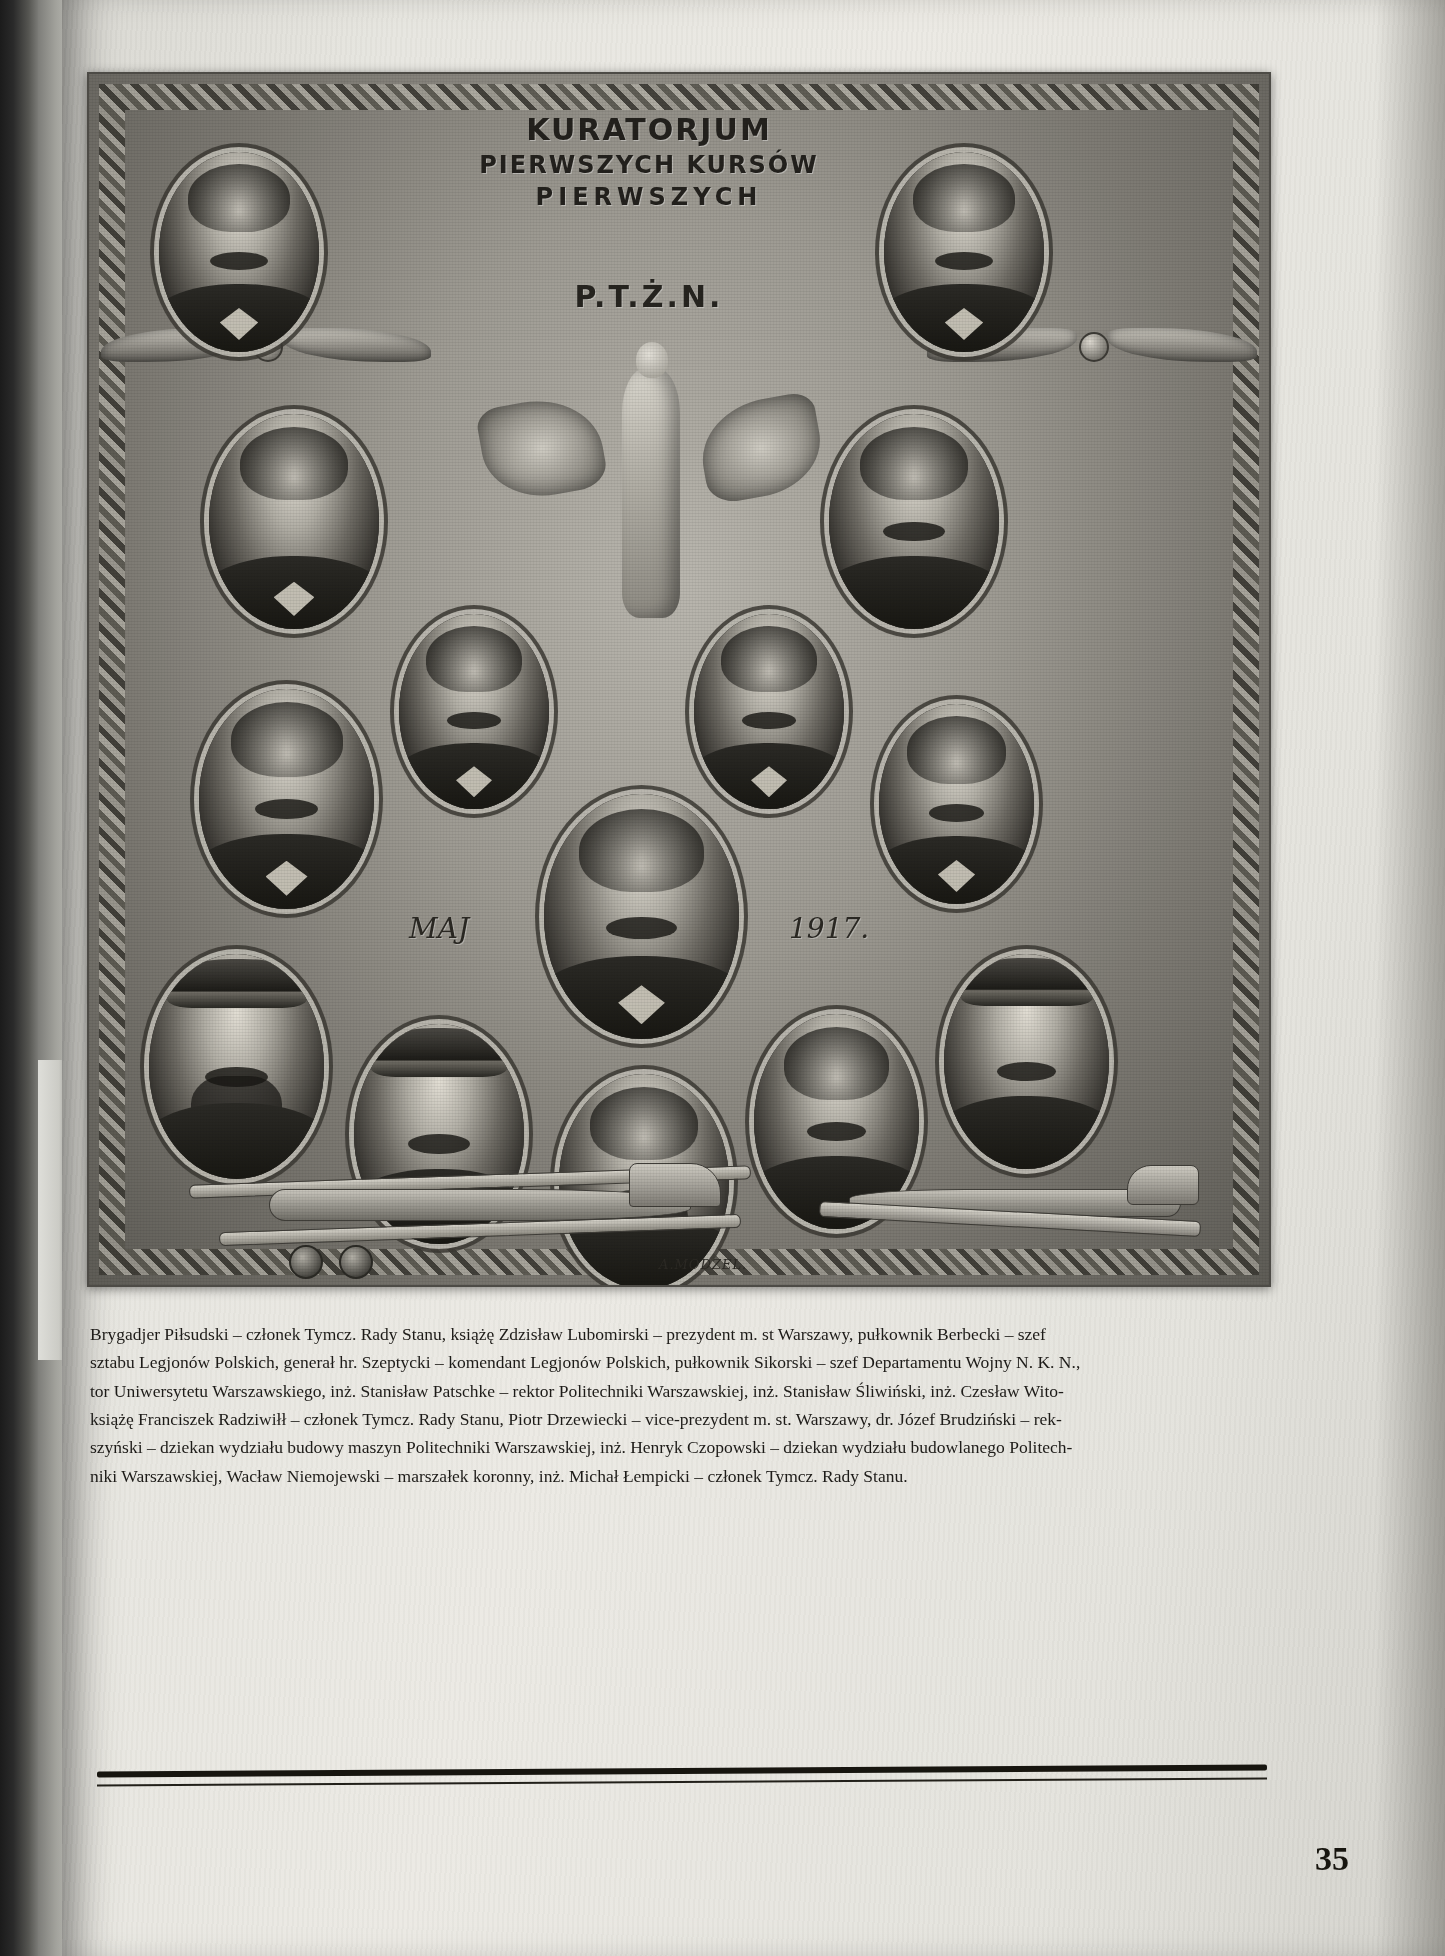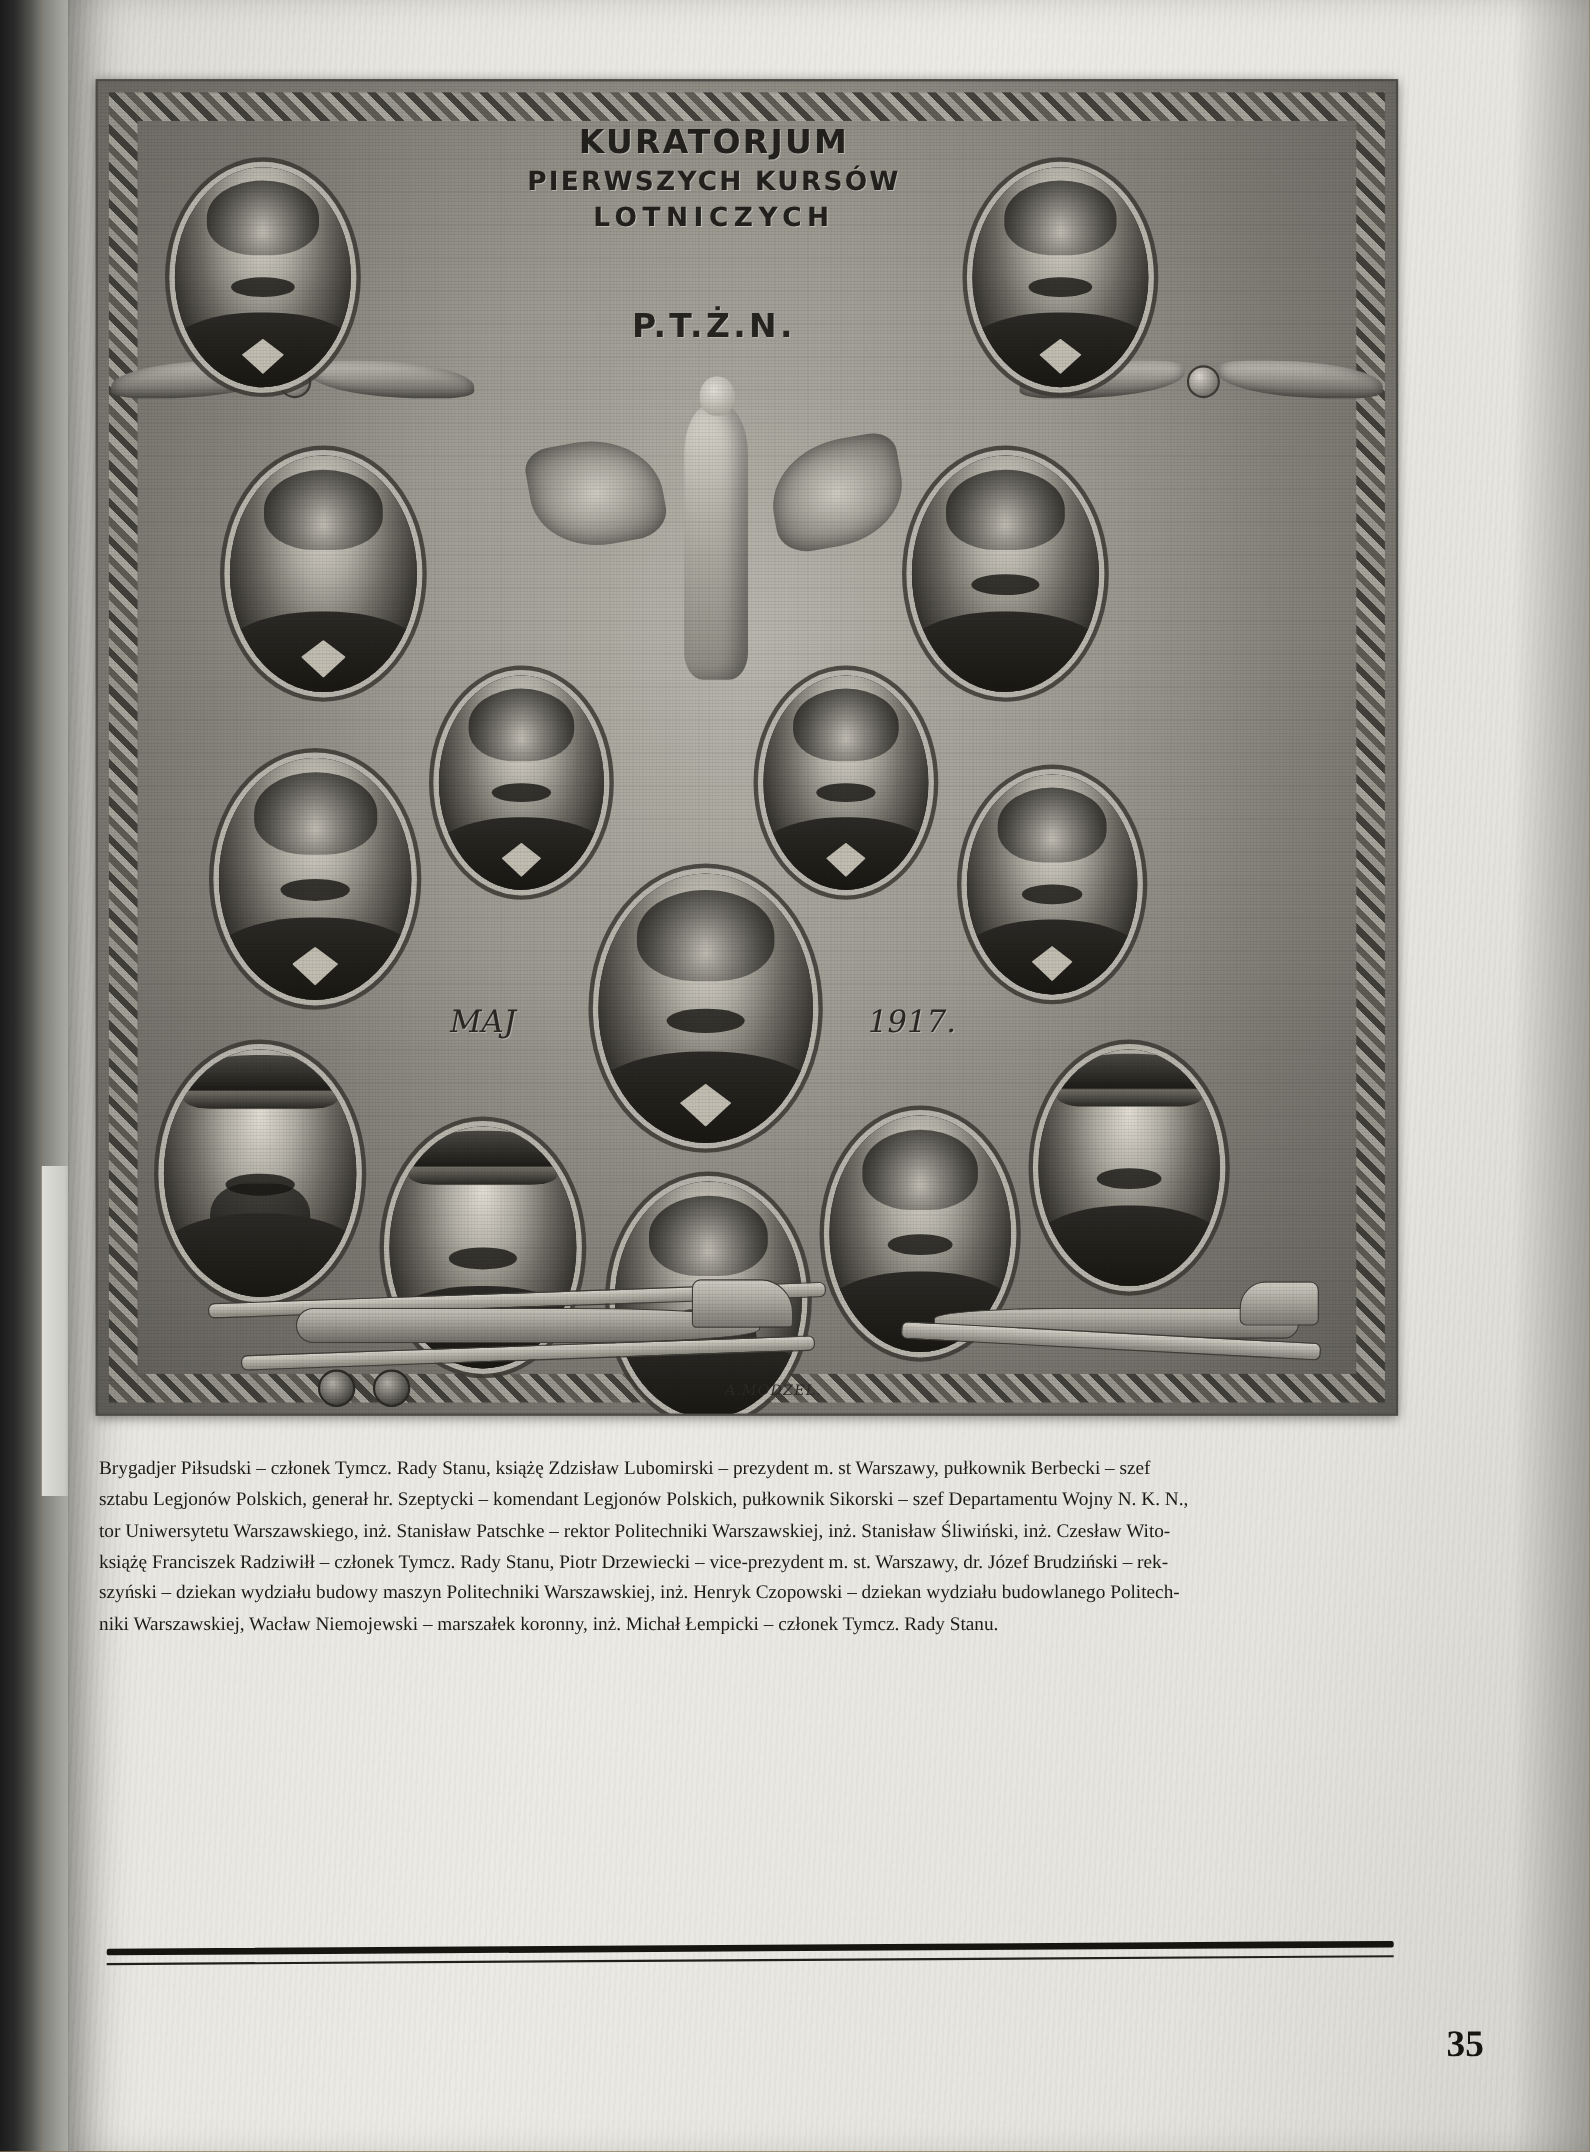--- a/index.html
+++ b/index.html
@@ -12,21 +12,21 @@
     height: 1956px;
     overflow: hidden;
     font-family: "Liberation Serif", serif;
   }
 
   
   #page {
     position: relative;
     width: 1445px;
     height: 1956px;
-    background: #a16207;
+    background: #a3a3a3;
   }
 
   
   .book-gutter {
     position: absolute;
     left: 0; top: 0;
     width: 38px; height: 100%;
     background: linear-gradient(90deg,#1b1b1b 0%, #2a2a2a 35%, #555551 75%, #7a7a76 100%);
   }
   .book-gutter2 {
@@ -373,21 +373,21 @@
 
   <div class="sheet">
     <div class="sheet-grain"></div>
 
     <div class="plate-wrap">
       <div class="plate">
 
         <div class="plate-title">
           <div class="l1">KURATORJUM</div>
           <div class="l2">PIERWSZYCH KURSÓW</div>
-          <div class="l3">LOTNICZYCH</div>
+          <div class="l3">PIERWSZYCH</div>
         </div>
         <div class="plate-acronym">P.T.Ż.N.</div>
 
         <div class="prop left">
           <div class="blade b1"></div>
             <div class="blade b2"></div>
             <div class="hub"></div>
         </div>
         <div class="prop right">
           <div class="blade b1"></div>

